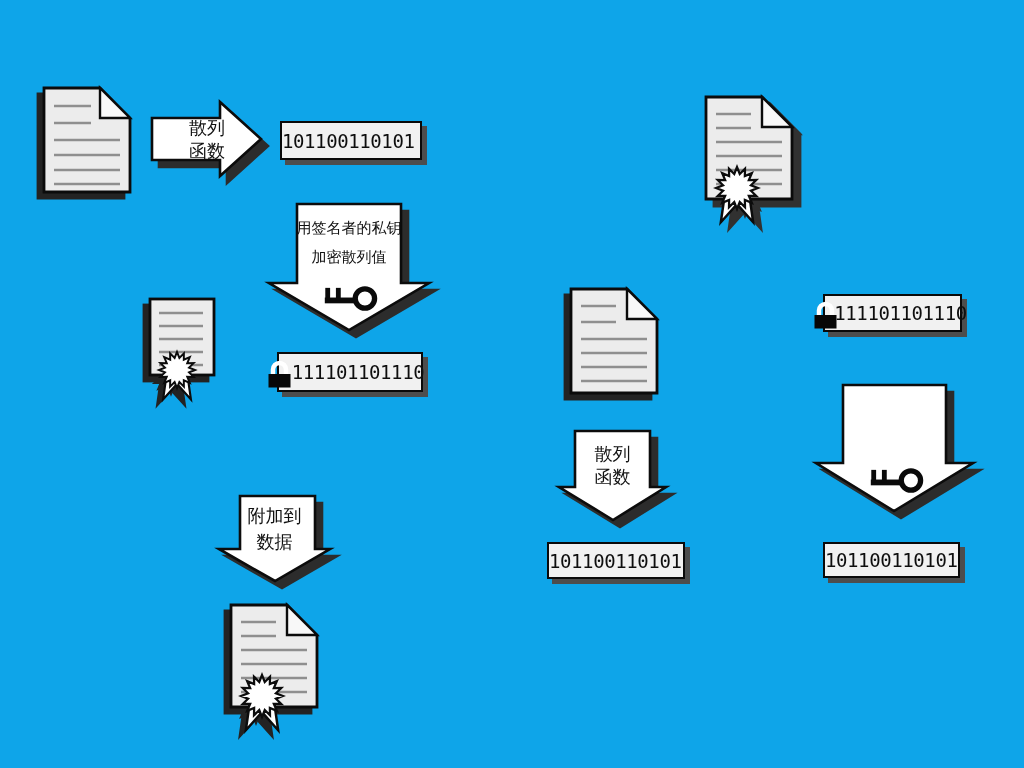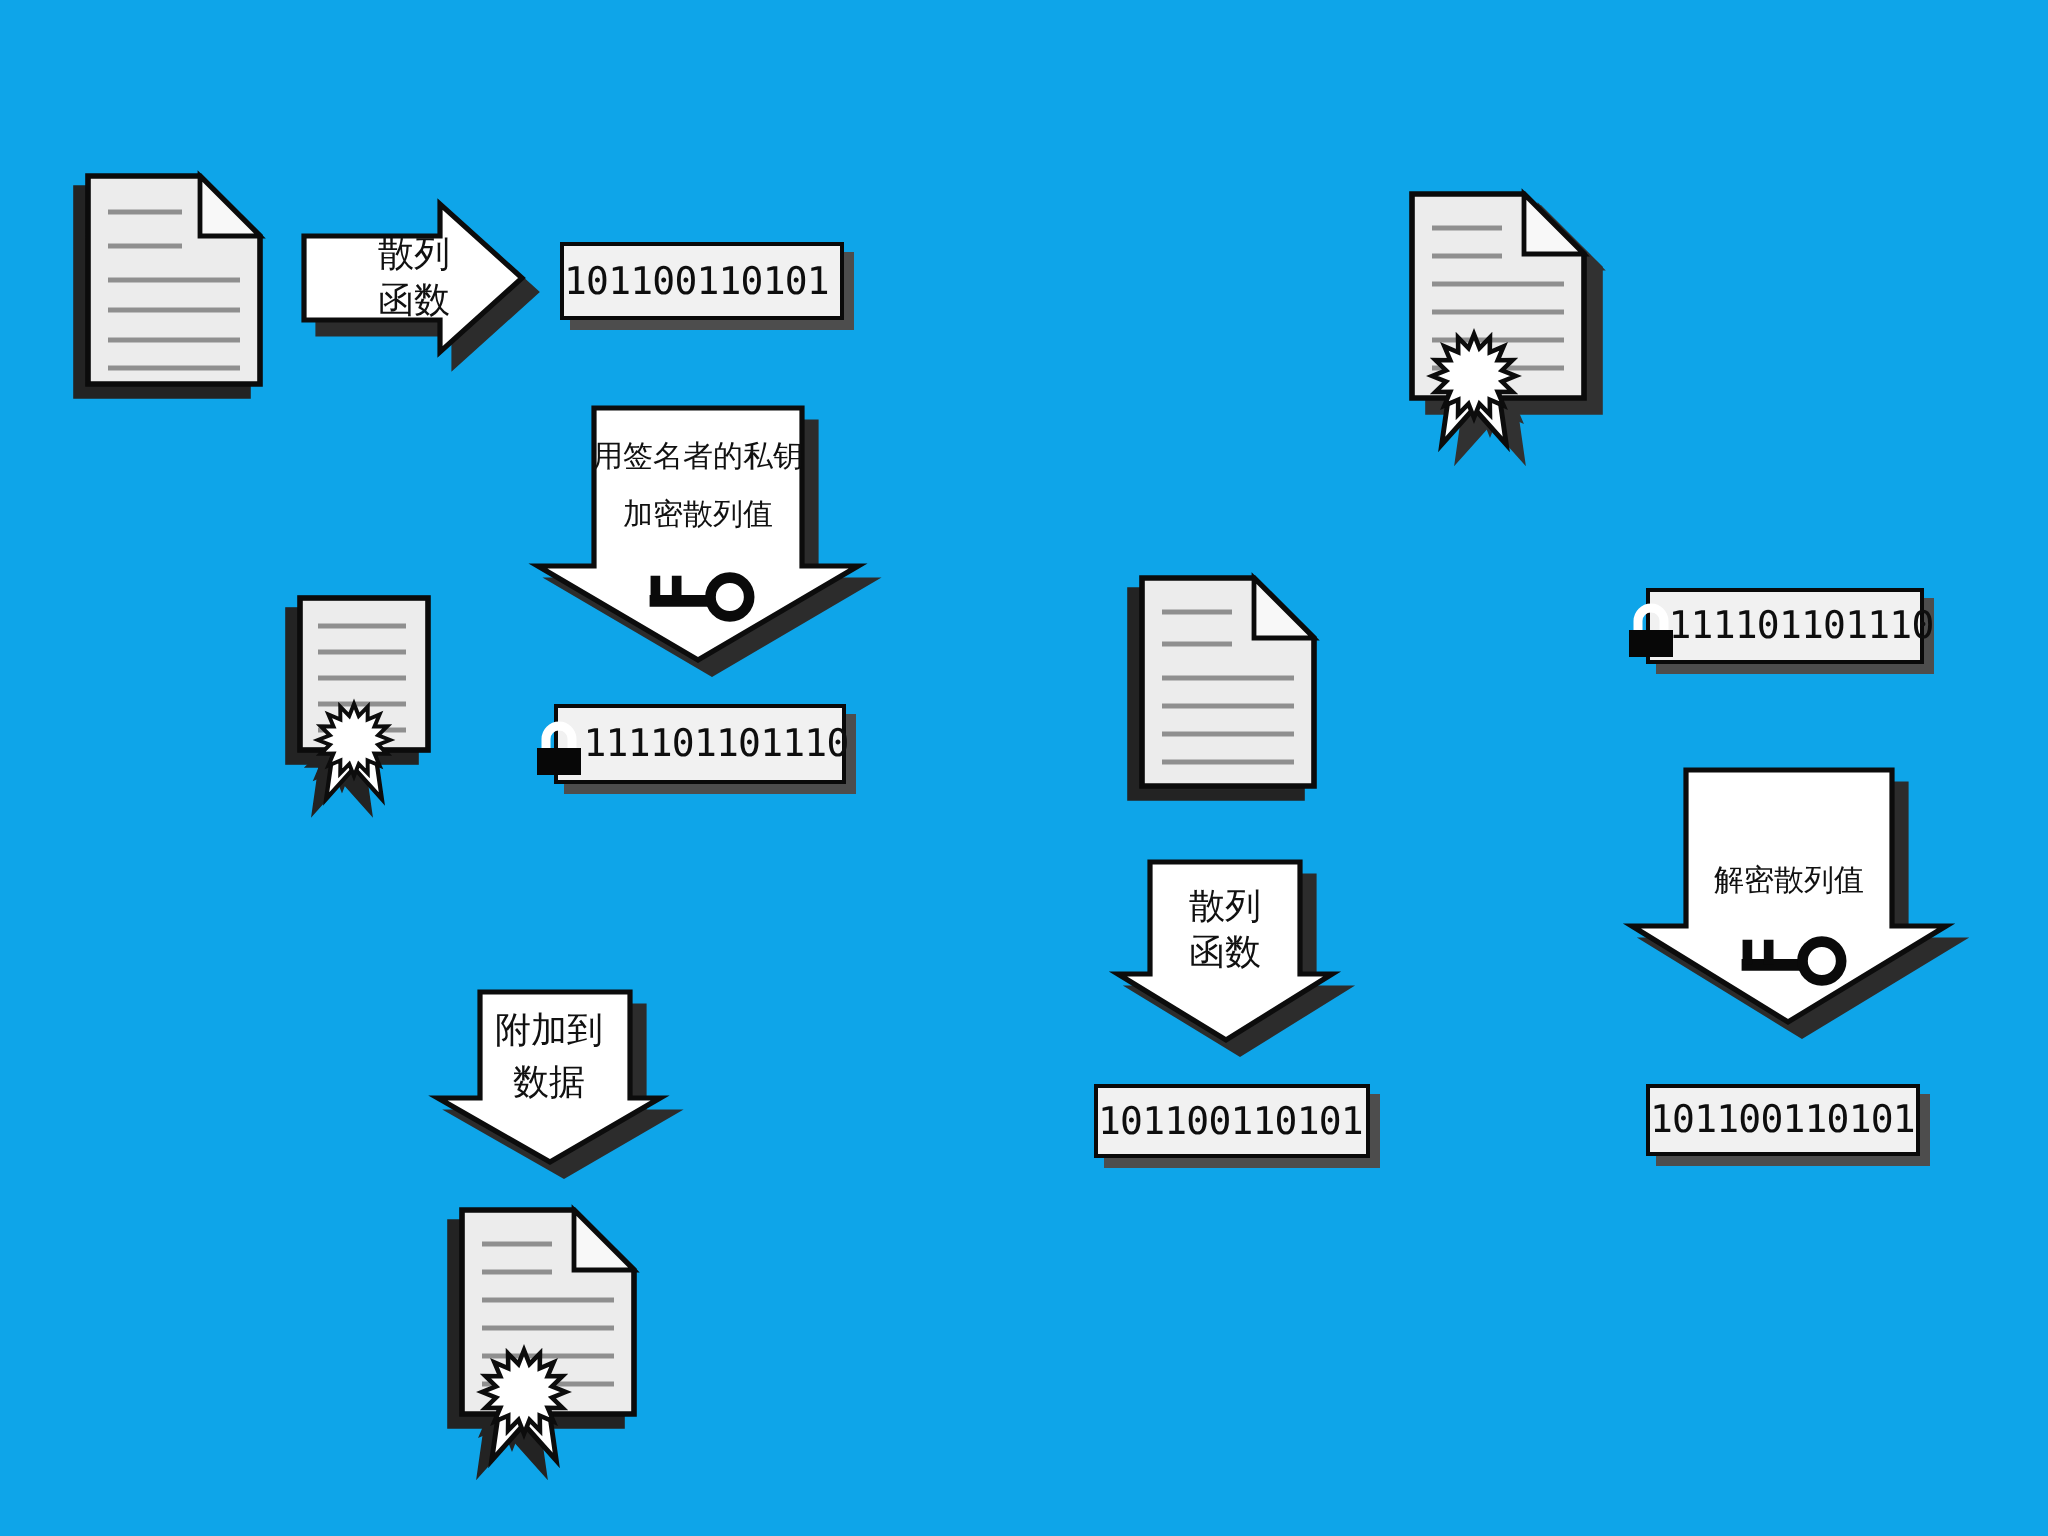--- a/index.html
+++ b/index.html
@@ -186,21 +186,20 @@
     <svg class="icon-abs" style="left:-13px;top:4px;width:27px;height:30px" viewBox="0 0 27 30">
         <use href="#lockicon"></use>
       </svg>
     <span>111101101110</span>
   </div>
 
   <div class="node" style="left:813px;top:382px;width:163px;height:132px">
     <svg class="arrow-sh" viewBox="0 0 163 132">
       <path class="arrow-shape" d="M30,3 H133 V81 H160 L81,129 L3,81 H30 Z"></path>
     </svg>
-    <div class="lbl lbl-lg" style="top:48px">解密散列值</div>
     <svg class="icon-abs" style="left:52px;top:84px;width:58px;height:29px" viewBox="0 0 60 30">
         <use href="#keyicon"></use>
       </svg>
   </div>
 
   <div class="bin" style="left:823px;top:542px;width:137px;height:36px">
     <span>101100110101</span>
   </div>
 
 </div>

